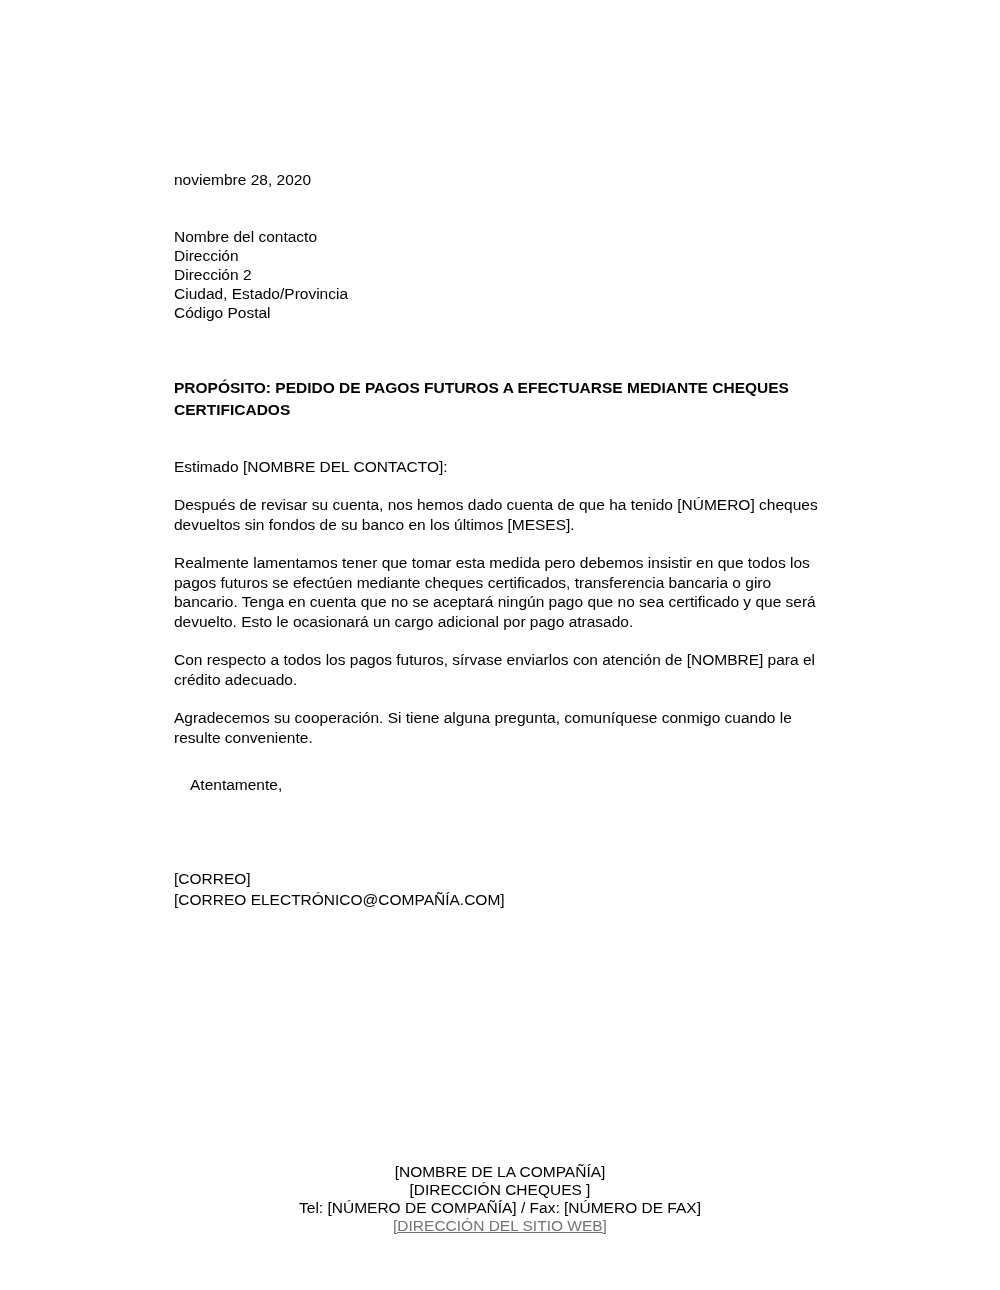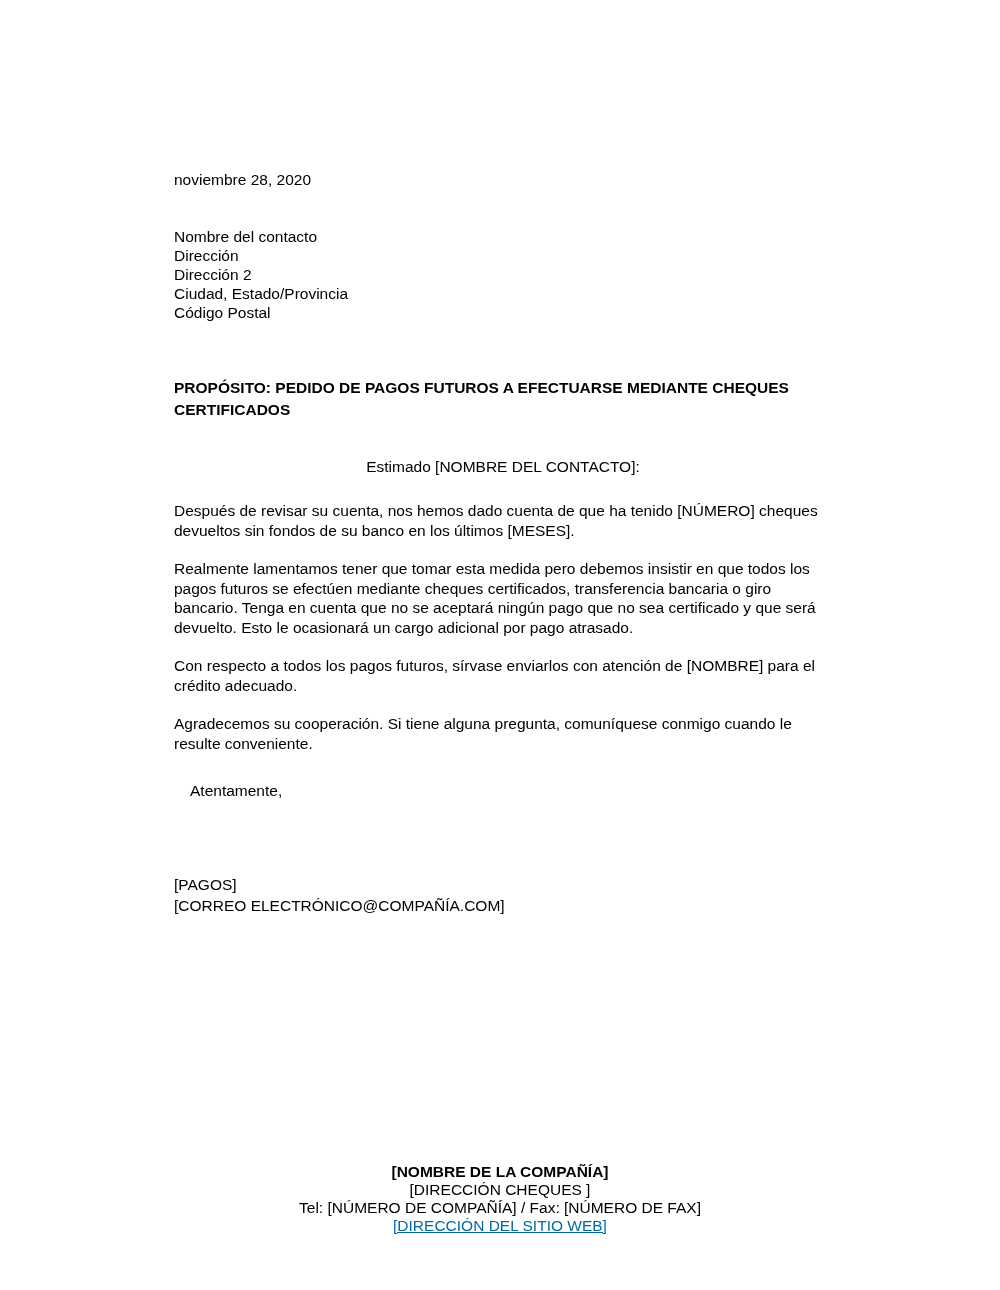--- a/index.html
+++ b/index.html
@@ -29,22 +29,21 @@
   }
   .recipient-block div {
     line-height: 19.2px;
   }
   .subject {
     font-weight: bold;
     line-height: 22px;
     margin: 16px 0 36px 0;
   }
   .salutation {
-    margin: 0 0 25px 0;
-    text-align: center;
+    margin: 0 0 19px 0;
   }
   .para {
     margin: 0 0 19px 0;
   }
   .closing {
     margin: 28px 0 0 16px;
   }
   .signature-block {
     margin: 73px 0 0 0;
   }
@@ -53,21 +52,21 @@
   }
   .footer {
     position: absolute;
     left: 0;
     right: 0;
     top: 1163px;
     text-align: center;
     line-height: 17px;
   }
   .footer .company {
-    font-weight: bold;
+    font-weight: normal;
   }
   .footer div {
     margin-bottom: 1px;
   }
   .website a, .website span {
     text-decoration: underline;
     cursor: pointer;
   }
 </style>
 </head>
@@ -90,26 +89,26 @@
   <div class="salutation">Estimado [NOMBRE DEL CONTACTO]:</div>
 
   <p class="para">Después de revisar su cuenta, nos hemos dado cuenta de que ha tenido [NÚMERO] cheques devueltos sin fondos de su banco en los últimos [MESES].</p>
   <p class="para">Realmente lamentamos tener que tomar esta medida pero debemos insistir en que todos los pagos futuros se efectúen mediante cheques certificados, transferencia bancaria o giro bancario. Tenga en cuenta que no se aceptará ningún pago que no sea certificado y que será devuelto. Esto le ocasionará un cargo adicional por pago atrasado.</p>
   <p class="para">Con respecto a todos los pagos futuros, sírvase enviarlos con atención de [NOMBRE] para el crédito adecuado.</p>
   <p class="para">Agradecemos su cooperación. Si tiene alguna pregunta, comuníquese conmigo cuando le resulte conveniente.</p>
 
   <div class="closing">Atentamente,</div>
 
   <div class="signature-block">
-    <div>[PAGOS]</div>
+    <div>[CORREO]</div>
     <div>[CORREO ELECTRÓNICO@COMPAÑÍA.COM]</div>
   </div>
 
   <div class="footer">
     <div class="company">[NOMBRE DE LA COMPAÑÍA]</div>
     <div>[DIRECCIÓN CHEQUES ]</div>
     <div>Tel: [NÚMERO DE COMPAÑÍA] / Fax: [NÚMERO DE FAX]</div>
     <div class="website">
-      <span id="website-link" style="color: #0369a1; text-align: center;">[DIRECCIÓN DEL SITIO WEB]</span>
+      <span id="website-link" style="color: #737373; text-align: center;">[DIRECCIÓN DEL SITIO WEB]</span>
     </div>
   </div>
 
 </div>
 
 </body></html>

